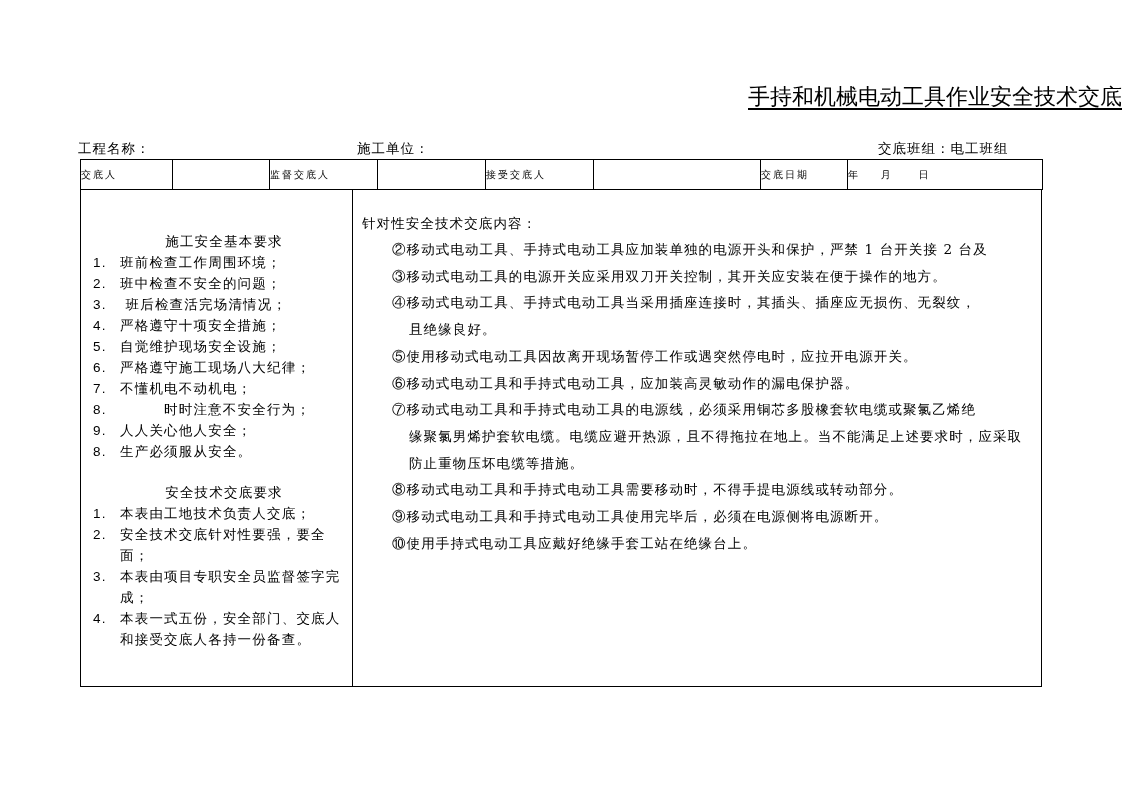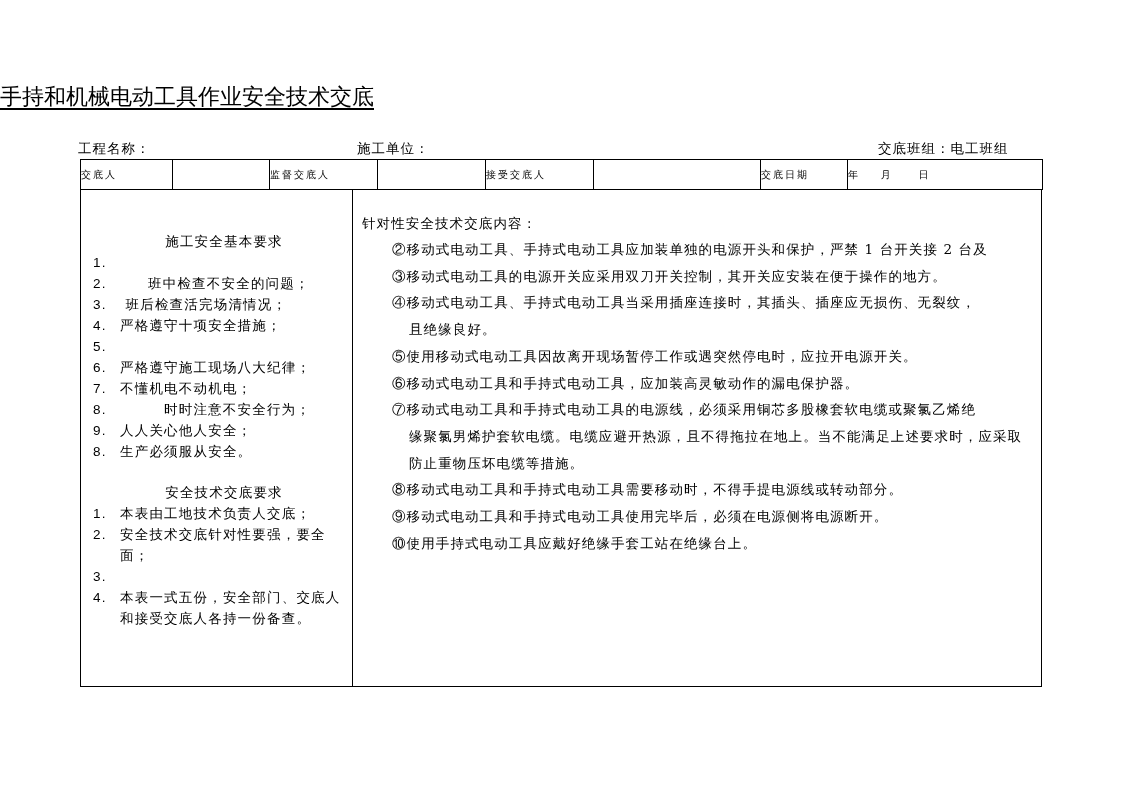--- a/index.html
+++ b/index.html
@@ -1,18 +1,18 @@
 <!DOCTYPE html>
 <html><head>
 <meta charset="utf-8">
 <style>
   html, body { margin:0; padding:0; background:#ffffff; }
   body { width:1122px; height:793px; position:relative; overflow:hidden; color:#000;
          font-family: "DejaVu Serif", "Liberation Serif", serif; }
-  .title { position:absolute; left:0; width:1122px; top:82px; text-align:left;
+  .title { position:absolute; left:0; width:1122px; top:82px; text-align:right;
            font-family:"DejaVu Sans","Liberation Sans",sans-serif; font-size:22px; }
   .title span { text-decoration:underline; text-underline-offset:4px; }
   .meta { position:absolute; top:140px; font-size:13.5px; letter-spacing:1px; }
   table.hdr { position:absolute; left:80px; top:159px; width:962px; border-collapse:collapse; table-layout:fixed; }
   table.hdr td { border:1.5px solid #000; height:29px; padding:0; font-size:10px; text-align:left; letter-spacing:2px; }
   .body-box { position:absolute; left:80px; top:190px; width:960px; height:496px;
               border:1.5px solid #000; border-top:none; }
   .divider { position:absolute; left:271px; top:0; bottom:0; border-left:1.5px solid #000; }
   .left { position:absolute; left:12px; top:41px; width:262px; font-size:13.5px; letter-spacing:1.2px; }
   .left .h { text-align:center; height:21px; line-height:21px; }
@@ -59,35 +59,37 @@
   </table>
 
 <div class="body-box">
   <div class="divider"></div>
 
   <div class="left">
     <div class="h">施工安全基本要求</div>
     <div id="s1">
         <div class="li">
           <span class="n">1.</span>
+          <span class="t" style="white-space: pre-wrap;">班前检查工作周围环境；</span>
         </div>
         <div class="li">
           <span class="n">2.</span>
-          <span class="t" style="white-space: pre-wrap; margin-left: 28px;">班中检查不安全的问题；</span>
+          <span class="t" style="white-space: pre-wrap;">班中检查不安全的问题；</span>
         </div>
         <div class="li">
           <span class="n">3.</span>
           <span class="t" style="white-space: pre-wrap;"> 班后检查活完场清情况；</span>
         </div>
         <div class="li">
           <span class="n">4.</span>
           <span class="t" style="white-space: pre-wrap;">严格遵守十项安全措施；</span>
         </div>
         <div class="li">
           <span class="n">5.</span>
+          <span class="t" style="white-space: pre-wrap;">自觉维护现场安全设施；</span>
         </div>
         <div class="li">
           <span class="n">6.</span>
           <span class="t" style="white-space: pre-wrap;">严格遵守施工现场八大纪律；</span>
         </div>
         <div class="li">
           <span class="n">7.</span>
           <span class="t" style="white-space: pre-wrap;">不懂机电不动机电；</span>
         </div>
         <div class="li">
@@ -109,20 +111,21 @@
         <div class="li">
           <span class="n">1.</span>
           <span class="t" style="white-space: pre-wrap;">本表由工地技术负责人交底；</span>
         </div>
         <div class="li">
           <span class="n">2.</span>
           <span class="t" style="white-space: pre-wrap;">安全技术交底针对性要强，要全面；</span>
         </div>
         <div class="li">
           <span class="n">3.</span>
+          <span class="t" style="white-space: pre-wrap;">本表由项目专职安全员监督签字完成；</span>
         </div>
         <div class="li">
           <span class="n">4.</span>
           <span class="t" style="white-space: pre-wrap;">本表一式五份，安全部门、交底人和接受交底人各持一份备查。</span>
         </div>
       </div>
   </div>
 
   <div class="right">
     <div class="intro">针对性安全技术交底内容：</div>

